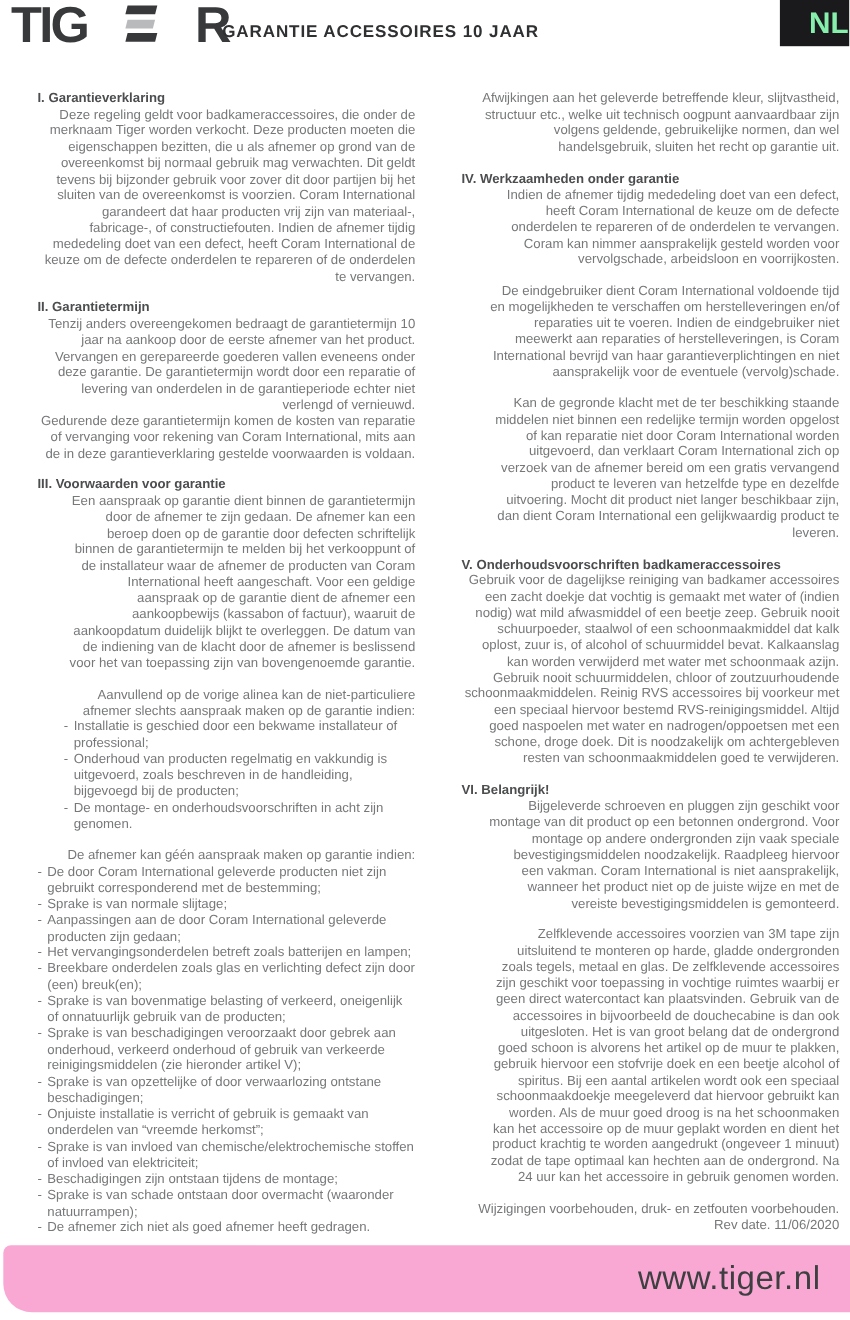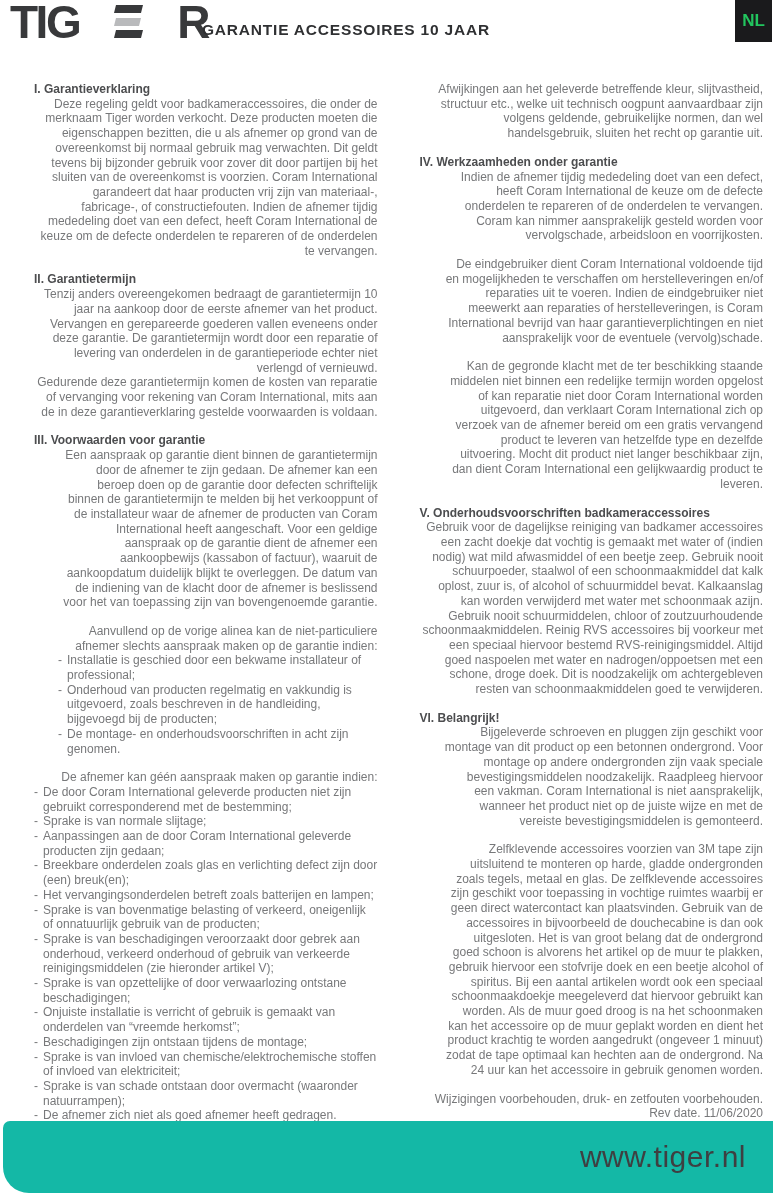--- a/index.html
+++ b/index.html
@@ -12,35 +12,35 @@
   .logo-text{font-size:46px;line-height:38px;font-weight:bold;letter-spacing:-2.5px;color:#38393b;}
   .logo-e{display:flex;flex-direction:column;justify-content:space-between;height:33px;width:27px;margin:2px 3px 0 4px;}
   .logo-e .bar{display:block;height:8px;width:100%;background:#38393b;transform:skewX(-14deg);}
   .logo-e .bar.mid{background:#b9babc;width:92%;}
   .doc-title{
     position:absolute;left:202px;top:21px;font-size:15.5px;font-weight:bold;
     letter-spacing:0.8px;color:#2f3032;white-space:nowrap;
   }
   .lang-badge{
     position:absolute;top:0;right:1px;width:37px;height:42px;background:#1a1a1c;
-    color:#22c55e;font-weight:bold;font-size:17px;display:flex;align-items:center;justify-content:center;
+    color:#86efac;font-weight:bold;font-size:27px;display:flex;align-items:center;justify-content:center;padding-left:26px;
   }
   
   .columns{position:absolute;top:82px;left:10px;width:753px;display:flex;gap:18px;}
   .col{width:368px;font-size:12px;line-height:14.7px;color:#77787a;}
   .sec-heading{font-size:12px;line-height:14.7px;font-weight:bold;color:#4c4d4f;margin:0;}
   .body-p{margin:0;white-space:pre-line;text-align:right;}
   .block{margin-bottom:14px;margin-left:24px;}
   .block.tight{margin-bottom:0;}
   ul.dash{list-style:none;margin:0;padding:0;}
   ul.dash li{position:relative;padding-left:9px;}
   ul.dash li::before{content:"-";position:absolute;left:0;top:0;}
   
   .footer-bar{
-    position:absolute;left:3px;right:0;bottom:7px;height:72px;background:#14b8a6;
+    position:absolute;left:3px;right:0;bottom:7px;height:61px;background:#f9a8d4;
     border-radius:7px 0 0 26px;display:flex;align-items:center;justify-content:flex-end;
   }
   .footer-url{font-size:30px;color:#3e3f41;padding-right:27px;letter-spacing:0.5px;}
 </style>
 </head>
 <body>
 
 <div class="page">
 
   <div class="logo">
@@ -84,28 +84,28 @@
             <li>De montage- en onderhoudsvoorschriften in acht zijn genomen.</li>
           </ul>
         </div>
 
         <div>
           <p class="body-p">De afnemer kan géén aanspraak maken op garantie indien:</p>
           <ul class="dash">
             <li>De door Coram International geleverde producten niet zijn gebruikt corresponderend met de bestemming;</li>
             <li>Sprake is van normale slijtage;</li>
             <li>Aanpassingen aan de door Coram International geleverde producten zijn gedaan;</li>
+            <li>Het vervangingsonderdelen betreft zoals batterijen en lampen;</li>
             <li>Breekbare onderdelen zoals glas en verlichting defect zijn door (een) breuk(en);</li>
-            <li>Het vervangingsonderdelen betreft zoals batterijen en lampen;</li>
             <li>Sprake is van bovenmatige belasting of verkeerd, oneigenlijk of onnatuurlijk gebruik van de producten;</li>
             <li>Sprake is van beschadigingen veroorzaakt door gebrek aan onderhoud, verkeerd onderhoud of gebruik van verkeerde reinigingsmiddelen (zie hieronder artikel V);</li>
             <li>Sprake is van opzettelijke of door verwaarlozing ontstane beschadigingen;</li>
             <li>Onjuiste installatie is verricht of gebruik is gemaakt van onderdelen van “vreemde herkomst”;</li>
+            <li>Sprake is van invloed van chemische/elektrochemische stoffen of invloed van elektriciteit;</li>
             <li>Beschadigingen zijn ontstaan tijdens de montage;</li>
-            <li>Sprake is van invloed van chemische/elektrochemische stoffen of invloed van elektriciteit;</li>
             <li>Sprake is van schade ontstaan door overmacht (waaronder natuurrampen);</li>
             <li>De afnemer zich niet als goed afnemer heeft gedragen.</li>
           </ul>
         </div>
       </div>
     </div>
 
     <div class="col">
       <p class="body-p block">Afwijkingen aan het geleverde betreffende kleur, slijtvastheid, structuur etc., welke uit technisch oogpunt aanvaardbaar zijn volgens geldende, gebruikelijke normen, dan wel handelsgebruik, sluiten het recht op garantie uit.</p>
 

